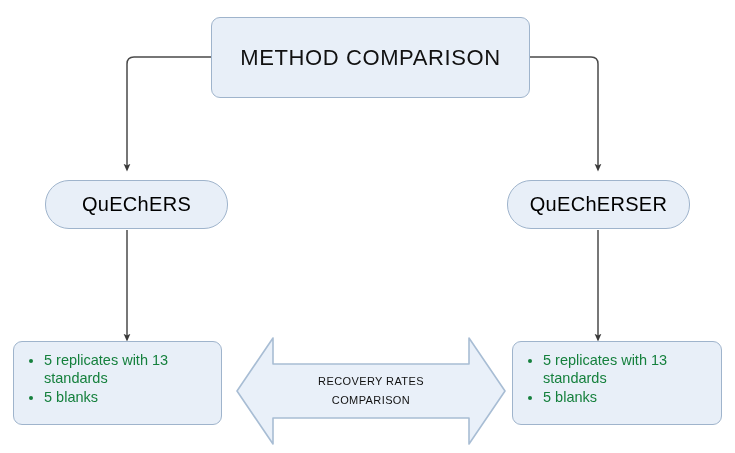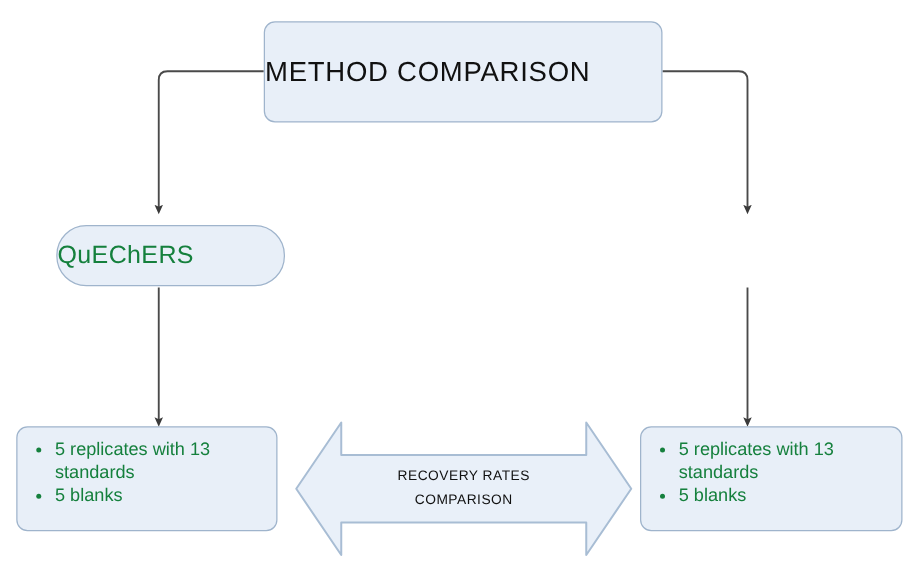--- a/index.html
+++ b/index.html
@@ -29,42 +29,42 @@
     pointer-events: none;
   }
 
   .node {
     position: absolute;
     box-sizing: border-box;
     background: #e8eff8;
     border: 1.4px solid #9fb4cc;
     display: flex;
     align-items: center;
-    justify-content: flex-start;
+    justify-content: center;
     text-align: center;
   }
 
   
   #node-method {
     left: 211px;
     top: 17px;
     width: 319px;
     height: 81px;
     border-radius: 9px;
     font-size: 22px;
     letter-spacing: 0.6px;
     color: #111111;
   }
 
   
   .pill {
     border-radius: 24px;
     font-size: 20px;
     letter-spacing: 0.3px;
-    color: #15803d;
+    color: #000000;
   }
   #node-quechers {
     left: 45px;
     top: 180px;
     width: 183px;
     height: 49px;
   }
   #node-quecherser {
     left: 507px;
     top: 180px;
@@ -155,20 +155,23 @@
   </svg>
 
   <div class="node" id="node-method">
     <span>METHOD COMPARISON</span>
   </div>
 
   <div class="node pill" id="node-quechers">
     <span>QuEChERS</span>
   </div>
 
+  <div class="node pill" id="node-quecherser">
+    <span>QuEChERSER</span>
+  </div>
 
   <div class="node listbox" id="box-left-details">
     <ul>
       <li>5 replicates with 13 standards</li>
       <li>5 blanks</li>
     </ul>
   </div>
 
   <div class="node listbox" id="box-right-details">
     <ul>

